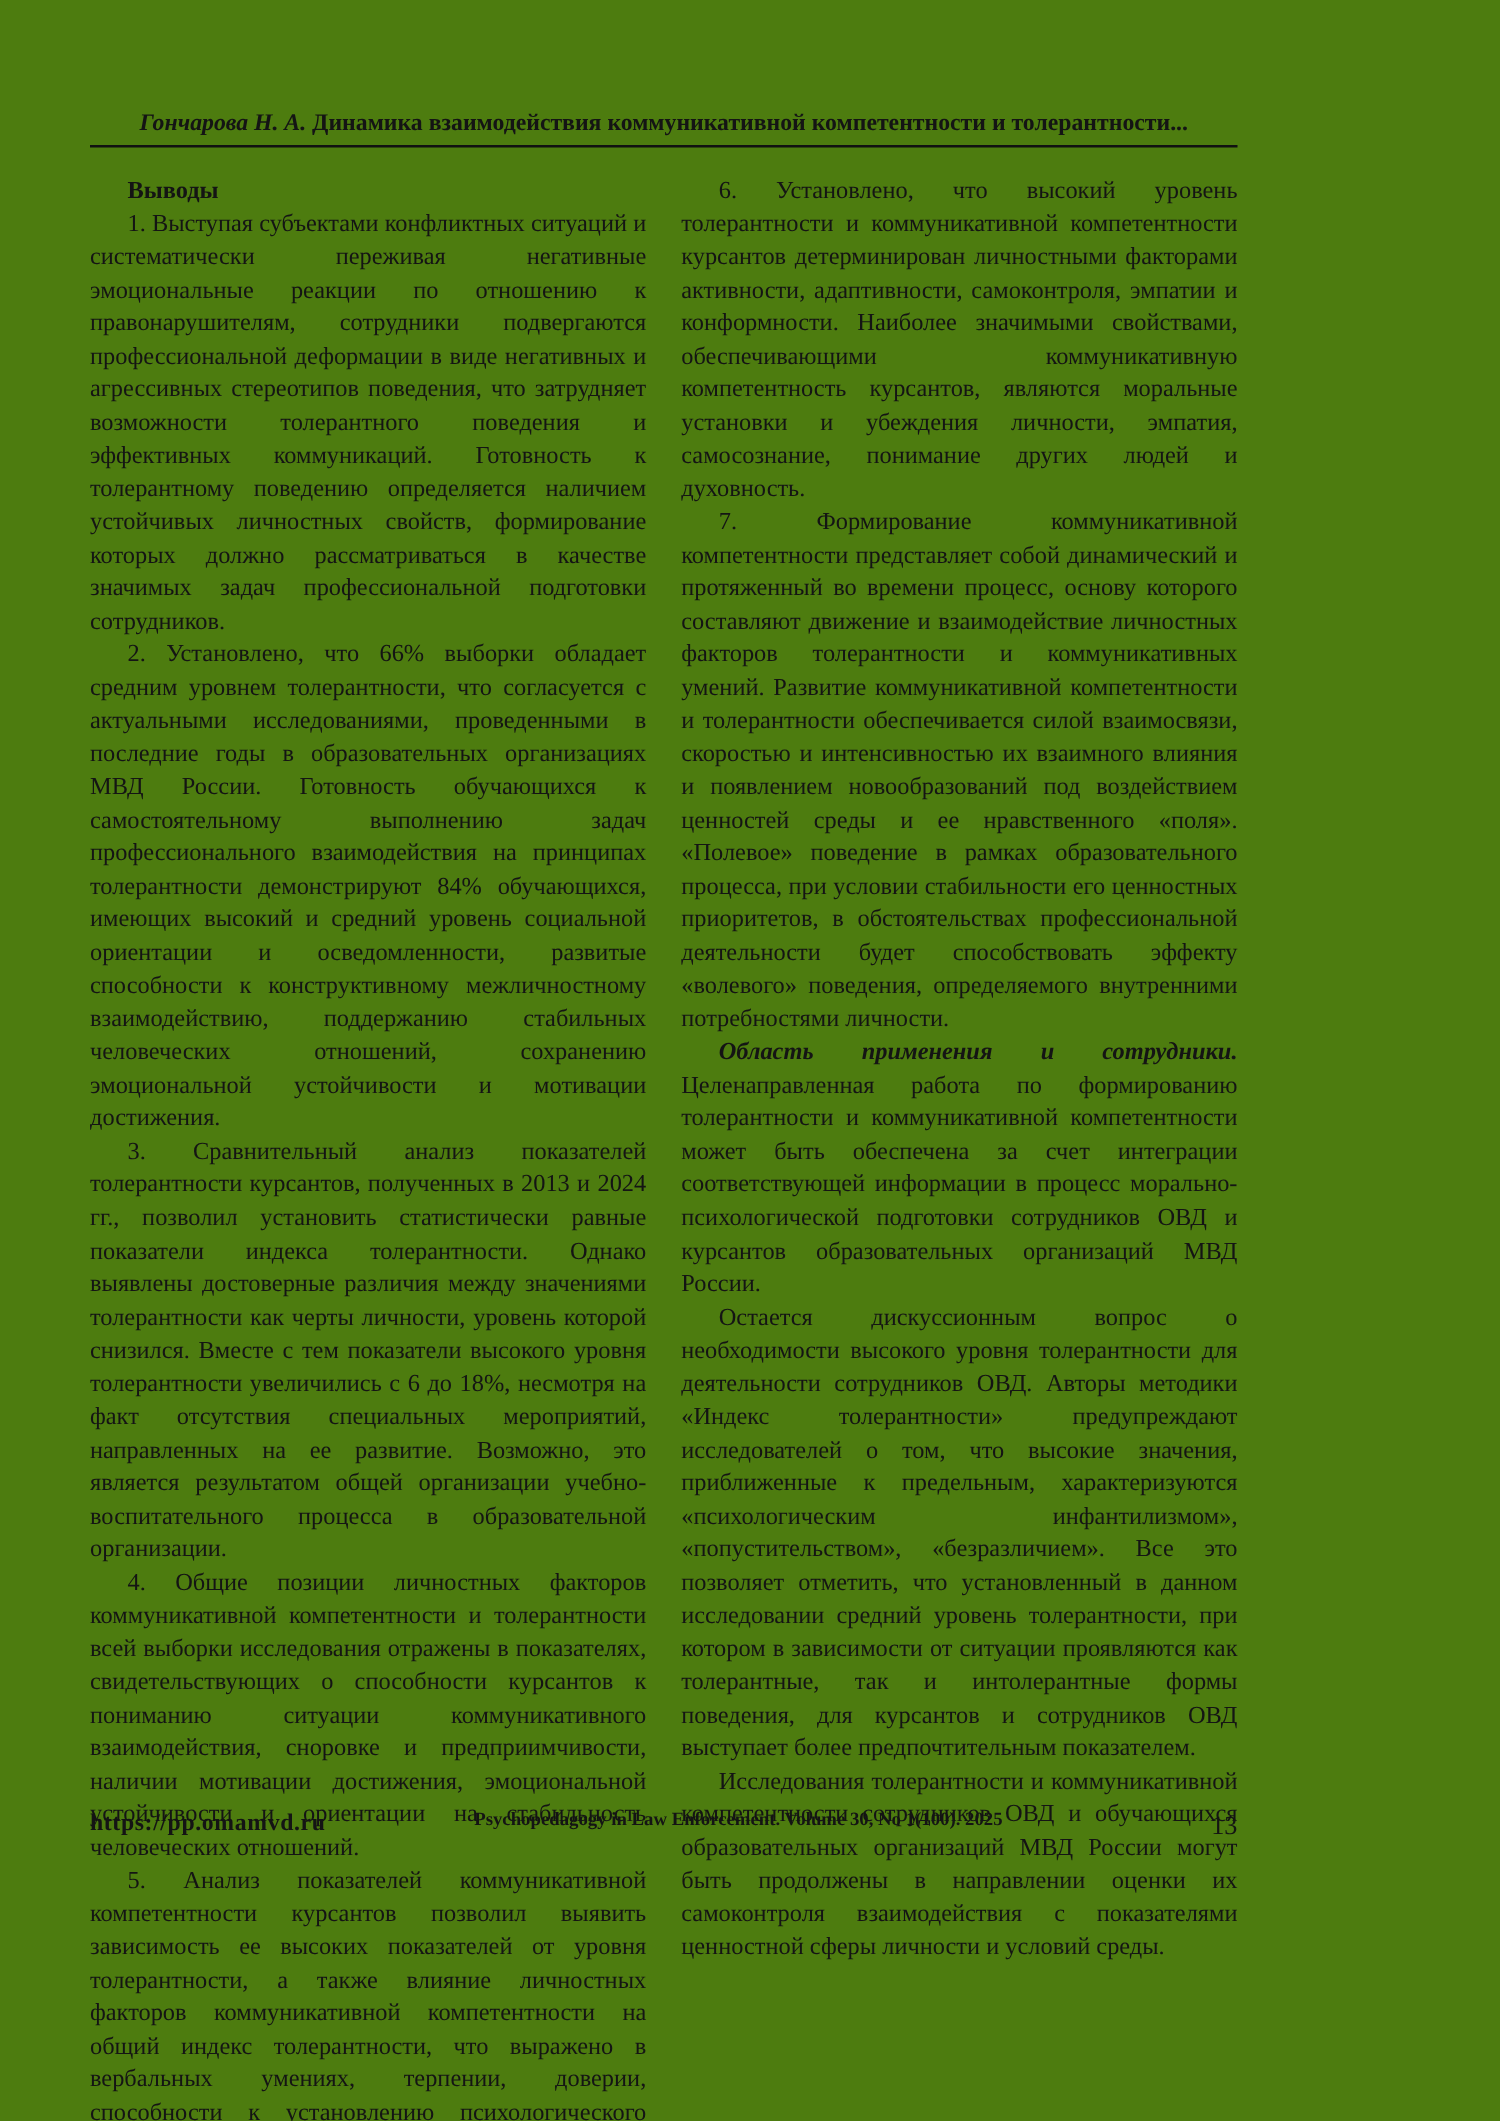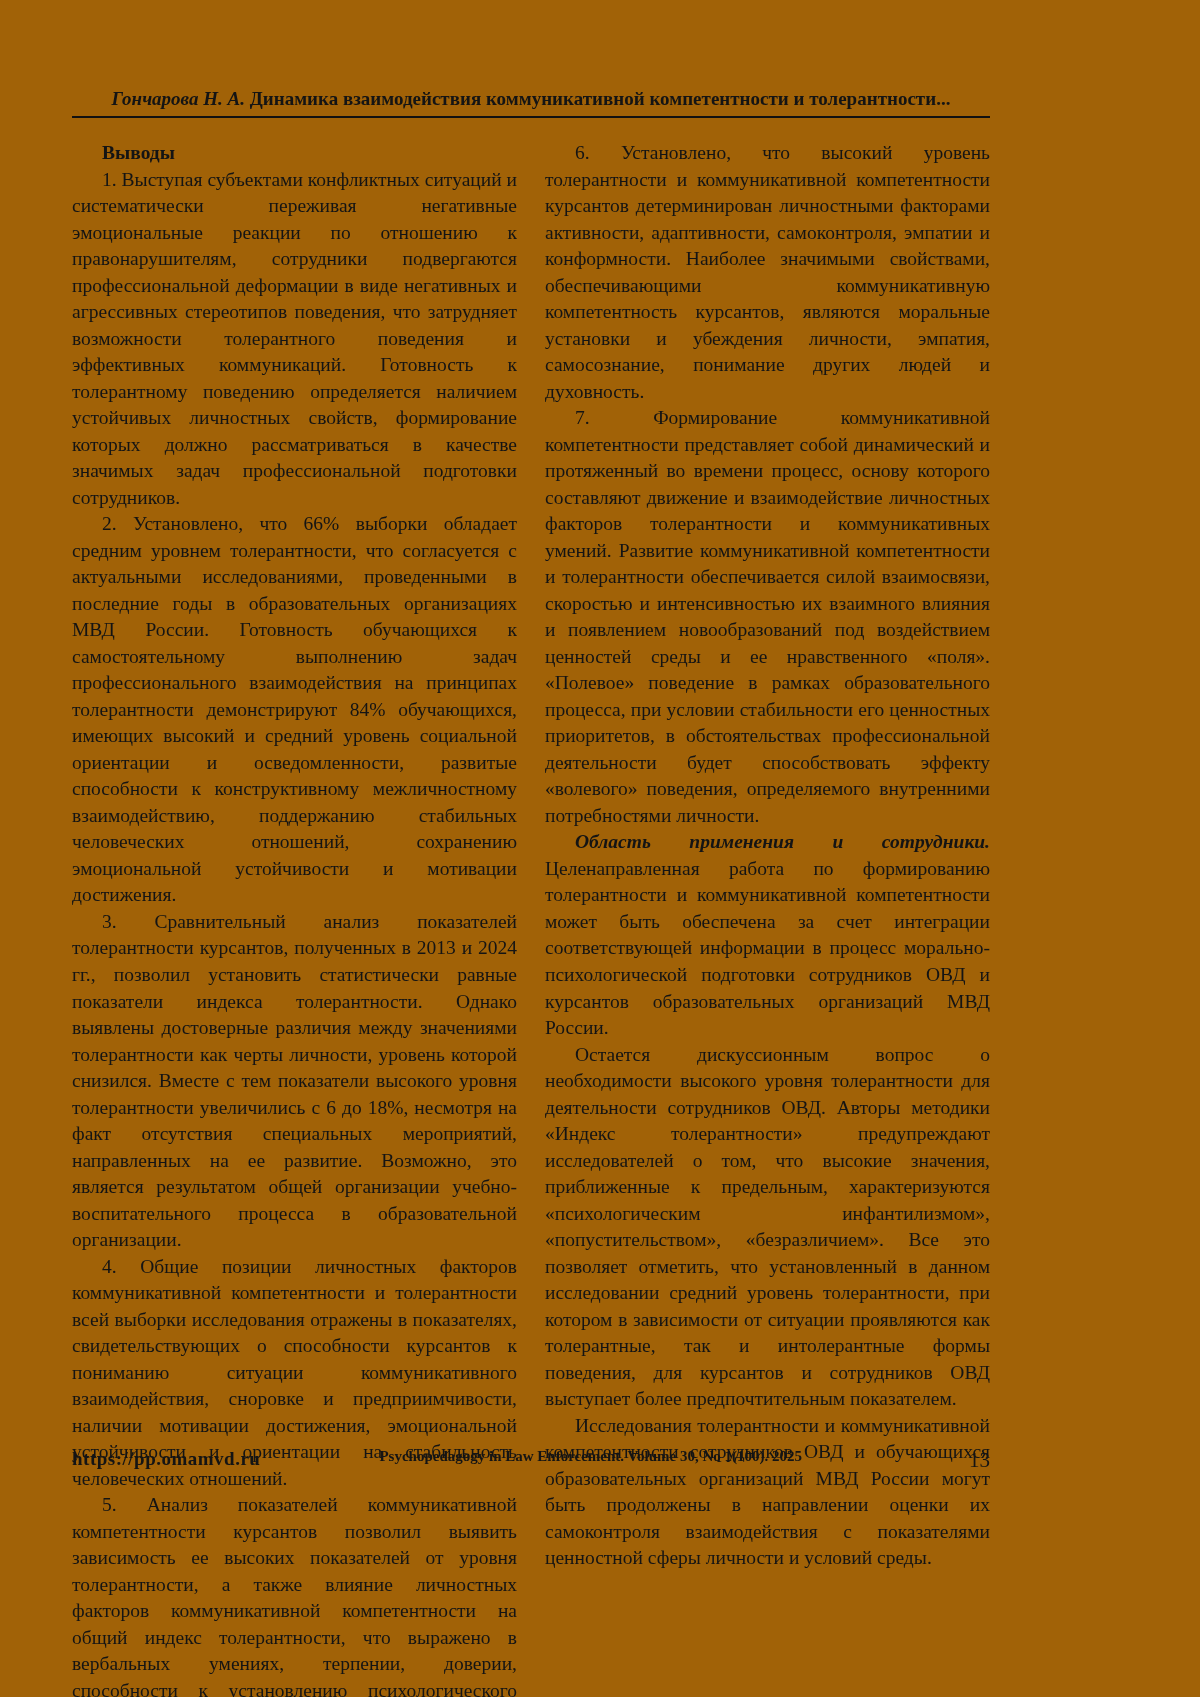--- a/index.html
+++ b/index.html
@@ -10,21 +10,21 @@
   body {
     width: 1200px;
     height: 1697px;
     position: relative;
     font-family: "Liberation Serif", serif;
     color: #141414;
   }
   .page {
     position: absolute;
     inset: 0;
-    background: #a16207;
+    background: #4d7c0f;
   }
   .running-head {
     position: absolute;
     left: 72px;
     top: 88px;
     width: 918px;
     text-align: center;
     font-size: 19px;
     font-weight: bold;
     white-space: nowrap;

